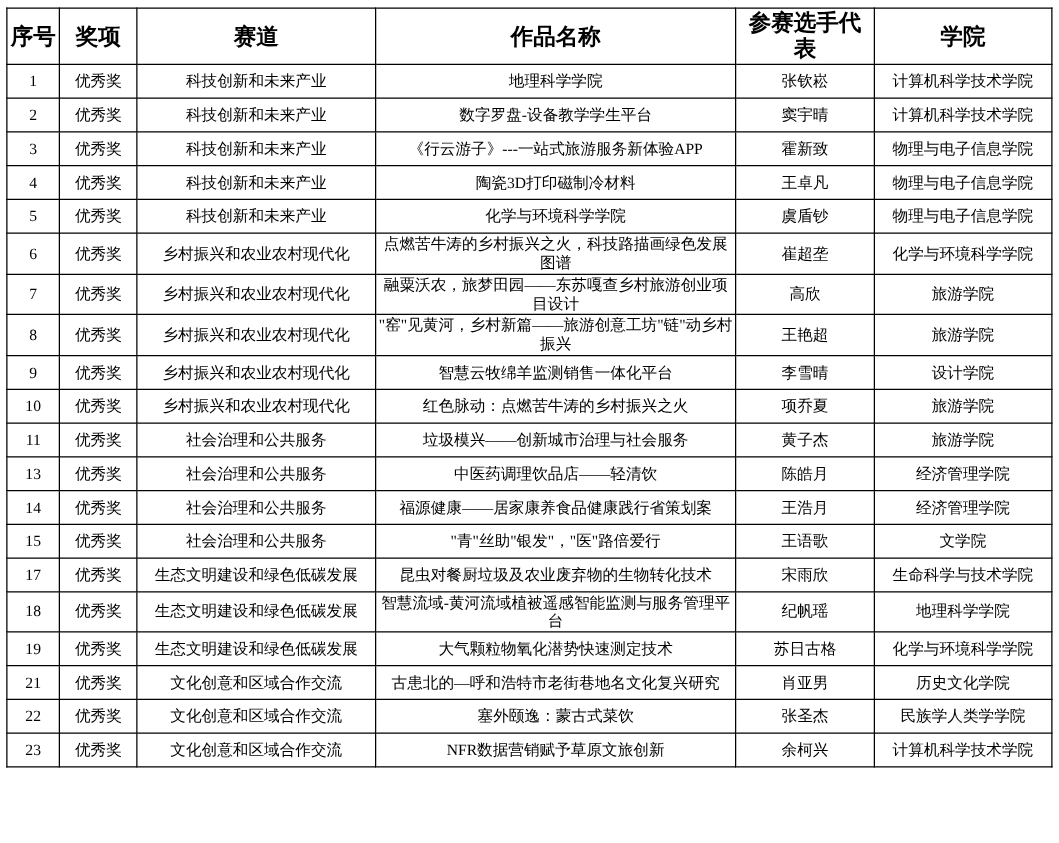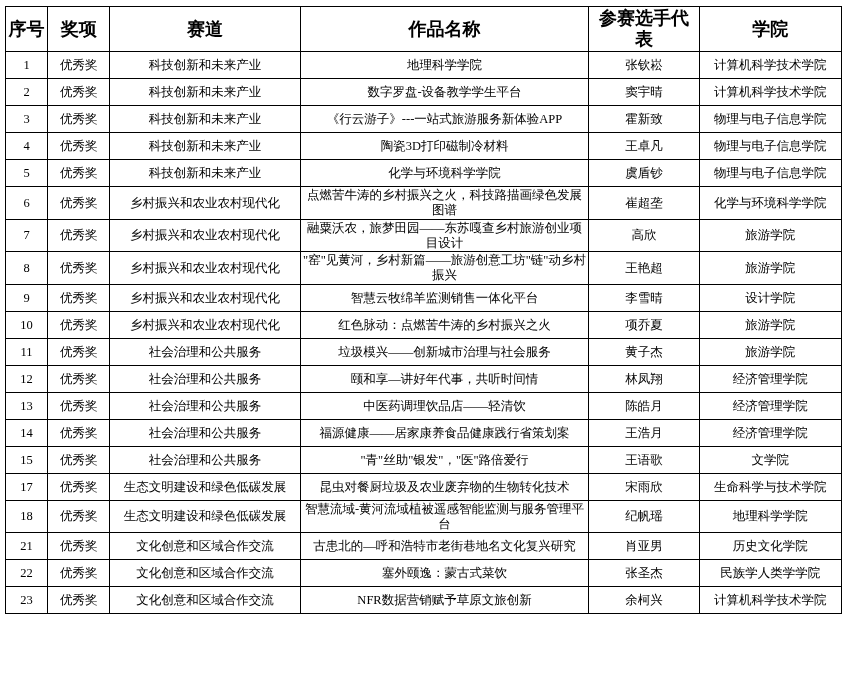--- a/index.html
+++ b/index.html
@@ -163,28 +163,20 @@
         </tr>
         <tr>
           <td>11</td>
           <td>优秀奖</td>
           <td>社会治理和公共服务</td>
           <td class="work-cell">垃圾模兴——创新城市治理与社会服务</td>
           <td>黄子杰</td>
           <td>旅游学院</td>
         </tr>
         <tr>
-          <td>12</td>
-          <td>优秀奖</td>
-          <td>社会治理和公共服务</td>
-          <td class="work-cell">颐和享—讲好年代事，共听时间情</td>
-          <td>林凤翔</td>
-          <td>经济管理学院</td>
-        </tr>
-        <tr>
           <td>13</td>
           <td>优秀奖</td>
           <td>社会治理和公共服务</td>
           <td class="work-cell">中医药调理饮品店——轻清饮</td>
           <td>陈皓月</td>
           <td>经济管理学院</td>
         </tr>
         <tr>
           <td>14</td>
           <td>优秀奖</td>
@@ -209,20 +201,28 @@
           <td>宋雨欣</td>
           <td>生命科学与技术学院</td>
         </tr>
         <tr>
           <td class="tall">18</td>
           <td class="tall">优秀奖</td>
           <td class="tall">生态文明建设和绿色低碳发展</td>
           <td class="work-cell tall">智慧流域-黄河流域植被遥感智能监测与服务管理平台</td>
           <td class="tall">纪帆瑶</td>
           <td class="tall">地理科学学院</td>
+        </tr>
+        <tr>
+          <td>19</td>
+          <td>优秀奖</td>
+          <td>生态文明建设和绿色低碳发展</td>
+          <td class="work-cell">大气颗粒物氧化潜势快速测定技术</td>
+          <td>苏日古格</td>
+          <td>化学与环境科学学院</td>
         </tr>
         <tr>
           <td>21</td>
           <td>优秀奖</td>
           <td>文化创意和区域合作交流</td>
           <td class="work-cell">古患北的—呼和浩特市老街巷地名文化复兴研究</td>
           <td>肖亚男</td>
           <td>历史文化学院</td>
         </tr>
         <tr>

